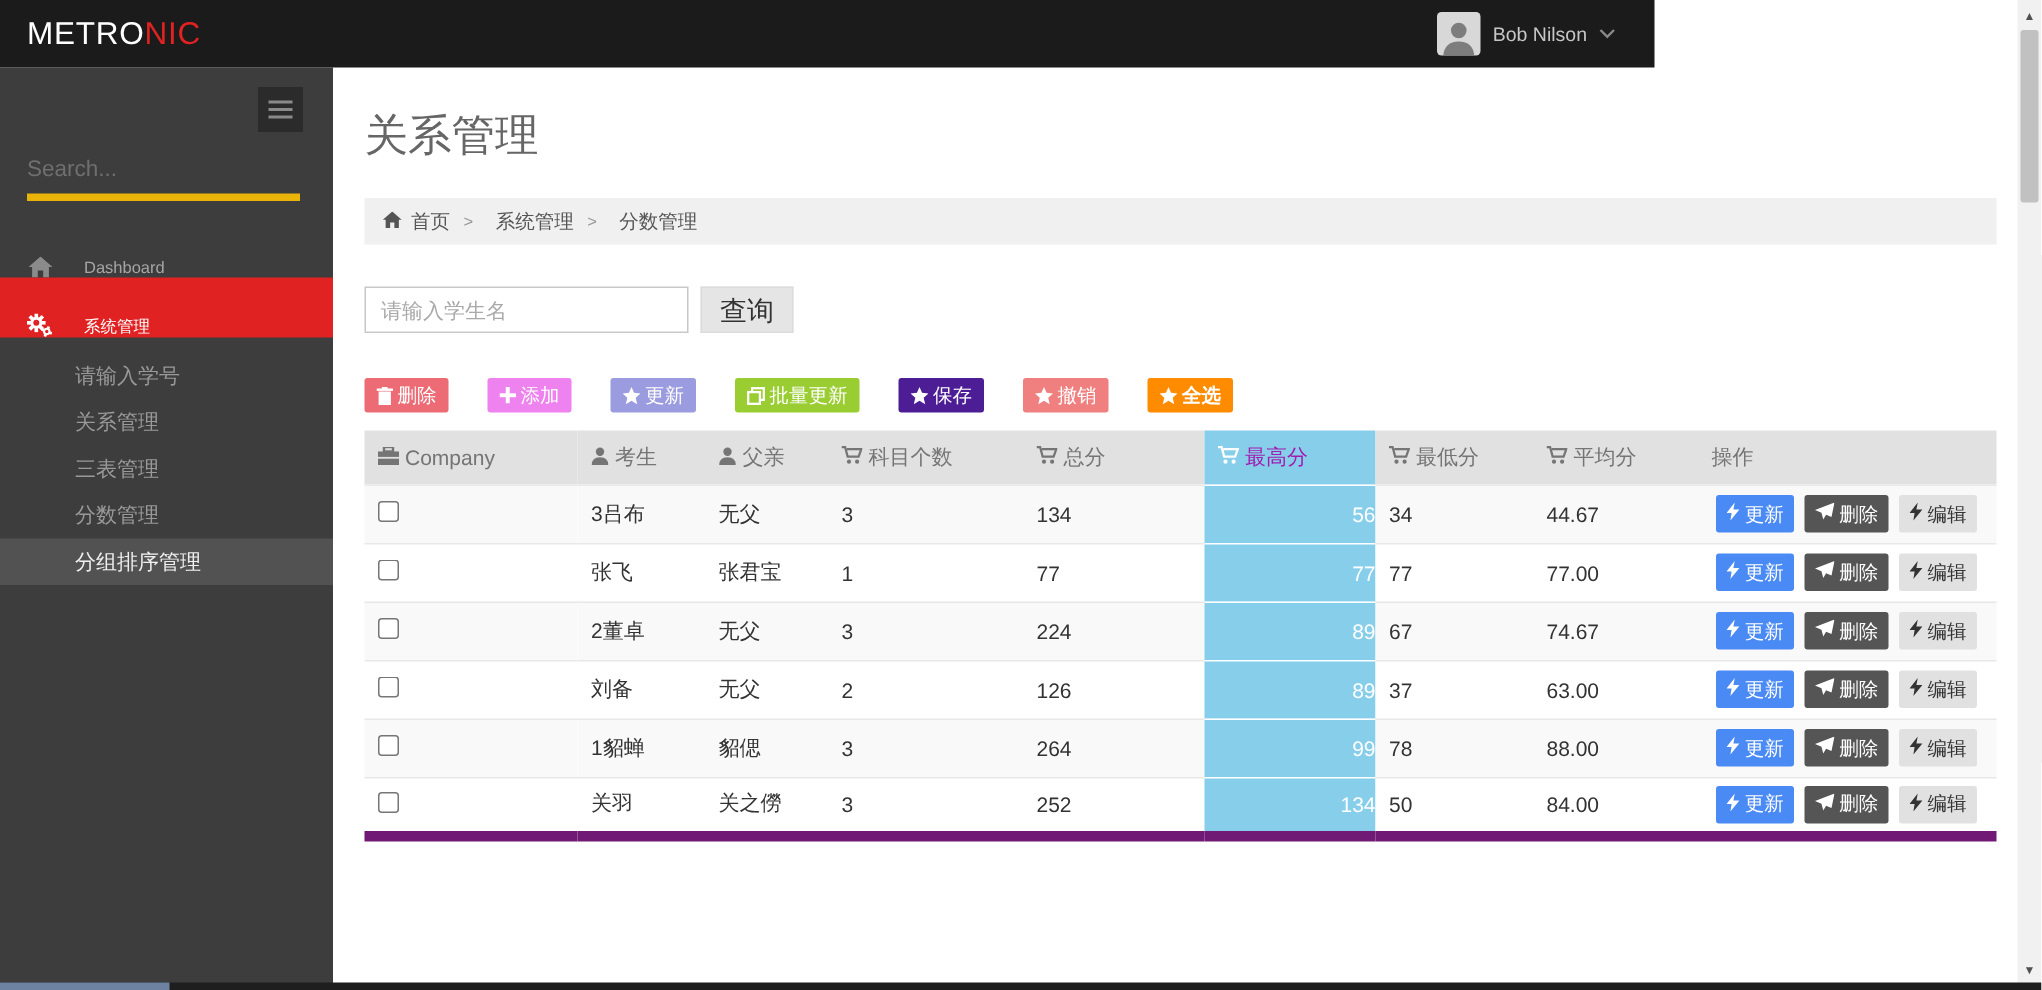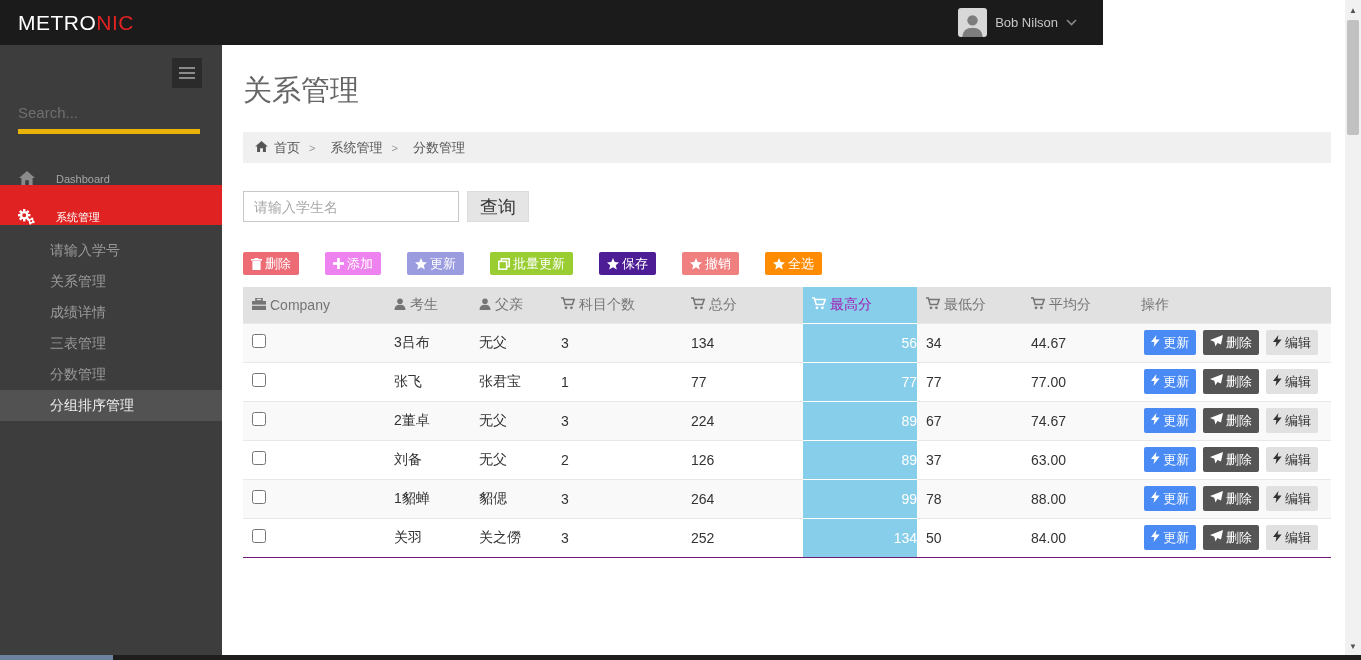--- a/index.html
+++ b/index.html
@@ -47,21 +47,21 @@
   .tbtn .ticon { display:flex; align-items:center; }
   
   .grid { margin-top:12px; width:1088px; border-collapse:collapse; table-layout:fixed; }
   .grid th { background:#e1e1e1; color:#757575; font-weight:400; font-size:14px; text-align:left; height:36px; padding:0 0 0 9px; }
   .grid th .hcell { display:flex; align-items:center; gap:4px; }
   .grid th.hl { background:var(--hl); color:#a21caf; }
   .grid td { height:39px; padding:0 0 0 9px; font-size:14px; color:#333; border-top:1px solid #e8e8e8; }
   .grid tbody tr:nth-child(odd)  td { background:#f9f9f9; }
   .grid tbody tr:nth-child(even) td { background:#fff; }
   .grid tbody td.hl { background:var(--hl) !important; color:#fff; border-top-color:#fff;text-align:right; }
-  .grid tbody tr:last-child td { border-bottom:1px solid #701a75; }
+  .grid tbody tr:last-child td { border-bottom:7px solid #701a75; }
   .grid td.ops { text-align:right; padding-right:13px; white-space:nowrap; }
   .rbtn { height:25px; padding:0 7px; border:none; font-size:13px; display:inline-flex; align-items:center; gap:3px; cursor:pointer; margin-left:3px; border-radius:2px; font-family:inherit; }
   .rbtn.update { background:#4a8af4; color:#fff; }
   .rbtn.del    { background:#555555; color:#fff; }
   .rbtn.edit   { background:#e1e1e1; color:#333; }
   .grid input[type=checkbox] { width:14px; height:14px; cursor:pointer; }
   
   .vscroll { position:absolute; top:0; right:0; width:16px; height:660px; background:#f1f1f1; z-index:9; }
   .vscroll .arrow { position:absolute; left:0; width:16px; height:16px; display:flex; align-items:center; justify-content:center; color:#505050; font-size:8px; cursor:pointer; }
   .vscroll .up { top:2px; } .vscroll .down { bottom:6px; }
@@ -131,23 +131,20 @@
     </div>
     <div class="submenu" id="submenu">
   <div class="submenu-item">
           <span class="sl">请输入学号</span>
         </div>
 
   <div class="submenu-item">
           <span class="sl">关系管理</span>
         </div>
 
-  <div class="submenu-item">
-          <span class="sl">成绩详情</span>
-        </div>
 
 
   <div class="submenu-item">
           <span class="sl">三表管理</span>
         </div>
 
   <div class="submenu-item">
           <span class="sl">分数管理</span>
         </div>
 
@@ -238,21 +235,21 @@
 
   <button class="tbtn" style="background: rgb(240, 128, 128);">
         <span class="ticon">
           <svg width="12" height="12" viewBox="0 0 12 12">
             <polygon points="6,0 7.7,3.9 12,4.4 8.8,7.2 9.8,11.5 6,9.2 2.2,11.5 3.2,7.2 0,4.4 4.3,3.9" fill="#fff"></polygon>
           </svg>
         </span>
         <span class="tlabel">撤销</span>
       </button>
 
-  <button class="tbtn" style="background: rgb(255, 140, 0);">
+  <button class="tbtn" style="background: rgb(255, 140, 0); font-weight: bold;">
         <span class="ticon">
           <svg width="12" height="12" viewBox="0 0 12 12">
             <polygon points="6,0 7.7,3.9 12,4.4 8.8,7.2 9.8,11.5 6,9.2 2.2,11.5 3.2,7.2 0,4.4 4.3,3.9" fill="#fff"></polygon>
           </svg>
         </span>
         <span class="tlabel">全选</span>
       </button>
 </div>
 
   <table class="grid">

